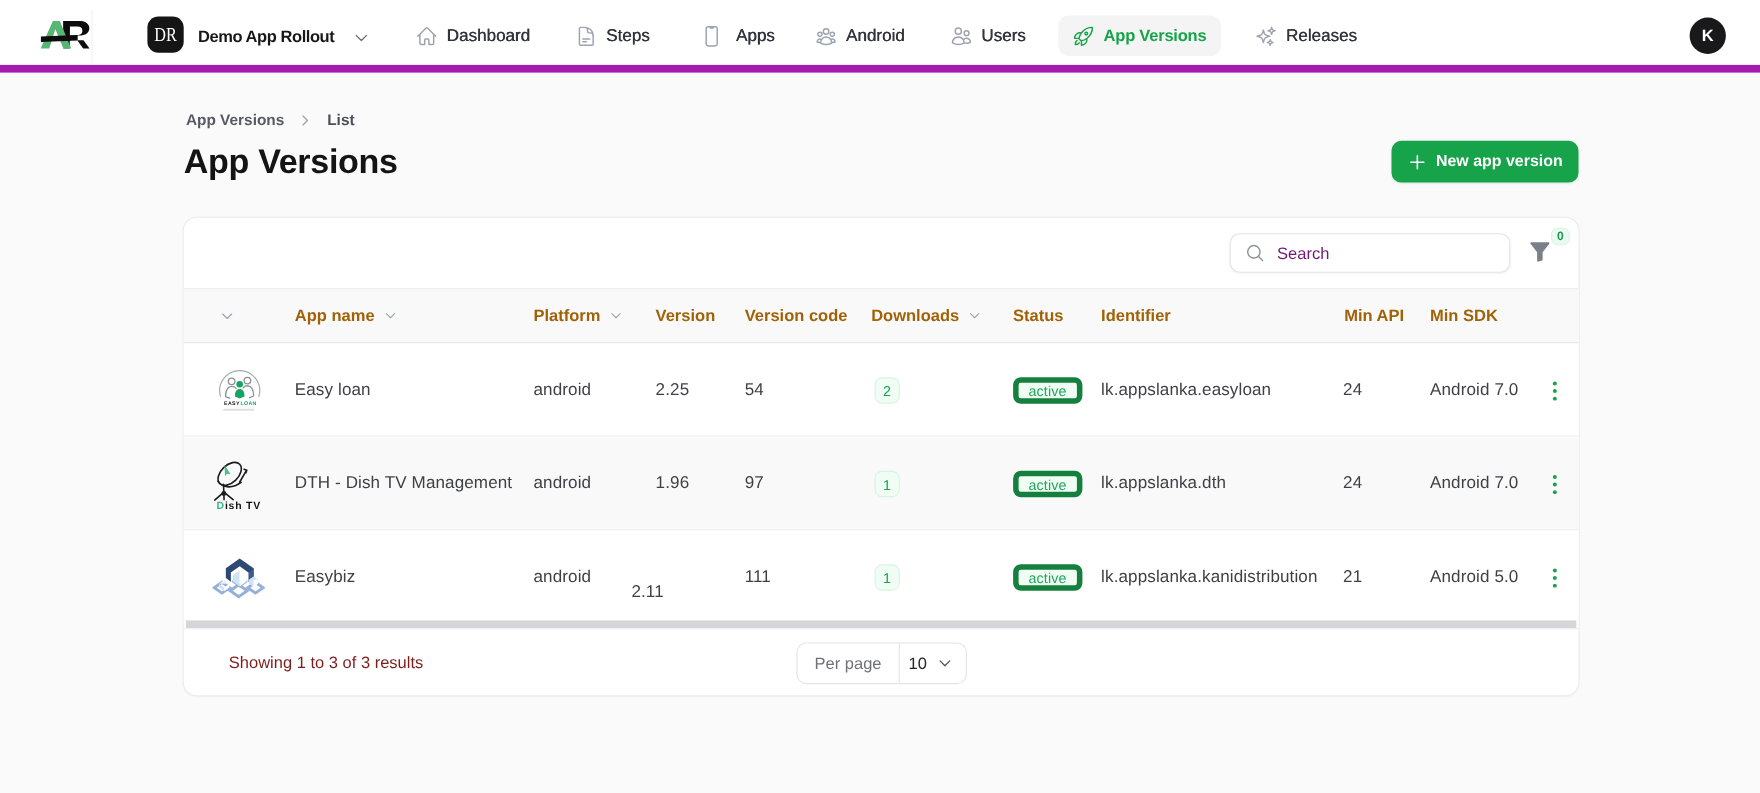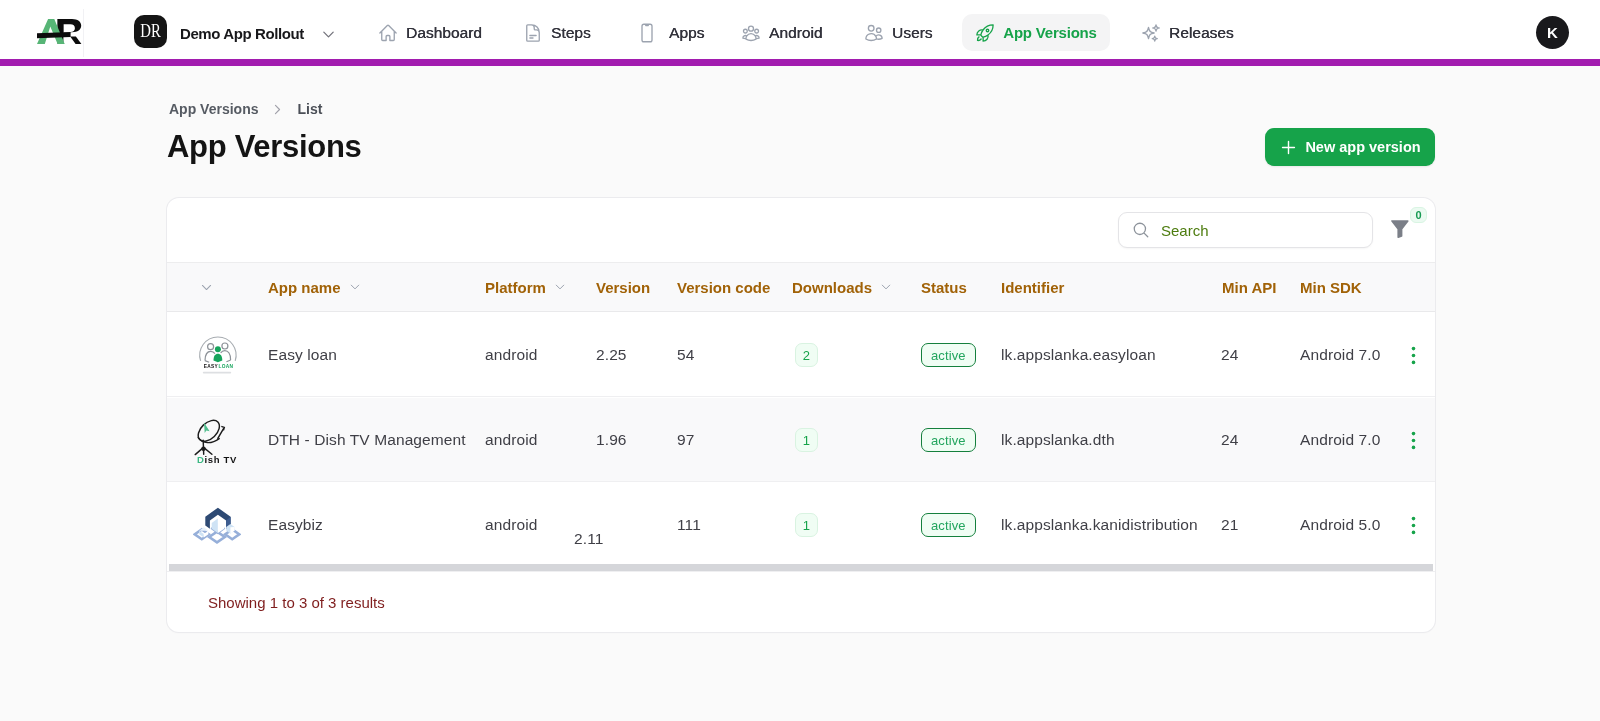--- a/index.html
+++ b/index.html
@@ -21,35 +21,35 @@
 
 
 #breadcrumb { position:absolute; left:169px; top:101px; display:flex; align-items:center; gap:13px; font-size:14px; font-weight:bold; color:#565b63; }
 #breadcrumb .crumb2 { color:#4b4f57; }
 #h1 { position:absolute; left:167px; top:129px; font-size:31px; font-weight:bold; color:#141414; letter-spacing:-0.3px; }
 #newbtn { position:absolute; left:1265px; top:128px; width:170px; height:38px; background:#16a34a; border-radius:9px; display:flex; align-items:center; justify-content:center; gap:7px; color:#fff; font-size:14.5px; font-weight:bold; box-shadow:0 1px 2px rgba(0,0,0,.08); }
 
 
 #card { position:absolute; left:167px; top:198px; width:1268px; height:434px; background:#fff; border-radius:12px; box-shadow:0 0 0 1px #ebebee, 0 1px 2px rgba(0,0,0,.04); }
 #searchbox { position:absolute; left:951px; top:14px; width:255px; height:36px; border:1px solid #e4e4e7; border-radius:9px; background:#fff; box-shadow:0 1px 2px rgba(0,0,0,.04); display:flex; align-items:center; }
-#searchbox .ph { color:#4d7c0f; font-size:15px; margin-left:11px; }
+#searchbox .ph { color:#701a75; font-size:15px; margin-left:11px; }
 #funnel { position:absolute; left:1224px; top:22px; }
 #fbadge { position:absolute; left:1243px; top:9px; width:17px; height:16px; background:#ebfaf1; border:1px solid #d9f5e3; border-radius:6px; color:#169a52; font-size:11px; font-weight:bold; display:flex; align-items:center; justify-content:center; }
 
 
 #thead { position:absolute; left:0; top:64px; width:1268px; height:50px; background:#f9f9fa; border-top:1px solid #ededee; border-bottom:1px solid #e9e9eb; border-radius:0; }
 .hcell { position:absolute; top:0; height:48px; display:flex; align-items:center; font-size:15px; font-weight:bold; color:#a16207; gap:8px; }
 .row { position:absolute; left:0; width:1268px; height:84px; }
 .row .cell { position:absolute; top:0; height:84px; display:flex; align-items:center; font-size:15.5px; letter-spacing:0.1px; color:#3f3f46; }
 #row1 { top:115px; border-bottom:1px solid #efeff1; background:#fff; }
 #row2 { top:200px; border-bottom:1px solid #efeff1; background:#f9f9fa; }
 #row3 { top:285px; background:#fff; }
 .appicon { position:absolute; left:26px; top:18px; width:48px; height:48px; }
 .badge-dl { background:#f0fdf4; border:1px solid #d9f3e1; border-radius:7px; color:#16a34a; font-size:13px; min-width:23px; height:24px; display:flex; align-items:center; justify-content:center; padding:0 6px; }
-.badge-active { background:#f0fdf4; border:1px solid #15803d; border-radius:7px; color:#23a55e; font-size:13px; height:24px; display:flex; align-items:center; justify-content:center; padding:0 9px; }
+.badge-active { background:#f0fdf4; border:5px solid #15803d; border-radius:7px; color:#23a55e; font-size:13px; height:24px; display:flex; align-items:center; justify-content:center; padding:0 9px; }
 .dots { position:absolute; left:1244px; top:0; height:84px; display:flex; align-items:center; }
 
 #scrollbar { position:absolute; left:2px; top:366px; width:1264px; height:7px; background:#d5d6da; border-radius:0px; }
 #cardfoot { position:absolute; left:0; top:373px; width:1268px; height:61px; border-top:1px solid #efeff1; }
 #showing { position:absolute; left:41px; top:0; height:60px; display:flex; align-items:center; font-size:15px; color:#7f1d1d; }
 #perpage { position:absolute; left:557px; top:12px; height:38px; border:1px solid #e4e4e7; border-radius:9px; background:#fff; display:flex; align-items:stretch; overflow:hidden; }
 #perpage .lbl { display:flex; align-items:center; padding:0 15.5px; color:#71717a; font-size:15px; border-right:1px solid #e4e4e7; }
 #perpage .val { display:flex; align-items:center; gap:9px; padding:0 12px 0 8px; color:#27272a; font-size:15px; }
 </style>
 </head>
@@ -274,16 +274,24 @@
             <circle cx="2.5" cy="2.6" r="1.8"></circle>
             <circle cx="2.5" cy="9.5" r="1.8"></circle>
             <circle cx="2.5" cy="16.4" r="1.8"></circle>
           </svg>
         </div>
     </div>
 
     <div id="scrollbar"></div>
     <div id="cardfoot">
       <div id="showing">Showing 1 to 3 of 3 results</div>
+      <div id="perpage">
+        <div class="lbl">Per page</div>
+        <div class="val">10
+          <svg width="14" height="14" viewBox="0 0 24 24" fill="none" stroke="#52525b" stroke-width="2" stroke-linecap="round" stroke-linejoin="round">
+              <path d="m19.5 8.25-7.5 7.5-7.5-7.5"></path>
+            </svg>
+        </div>
+      </div>
     </div>
   </div>
 
 </div>
 
 </body></html>

